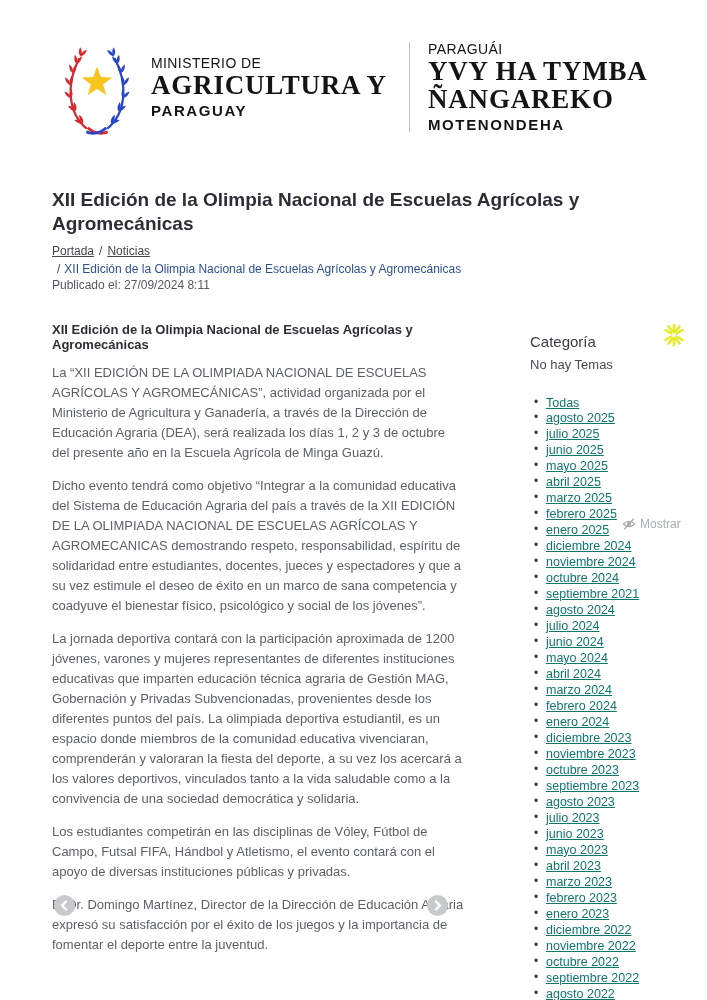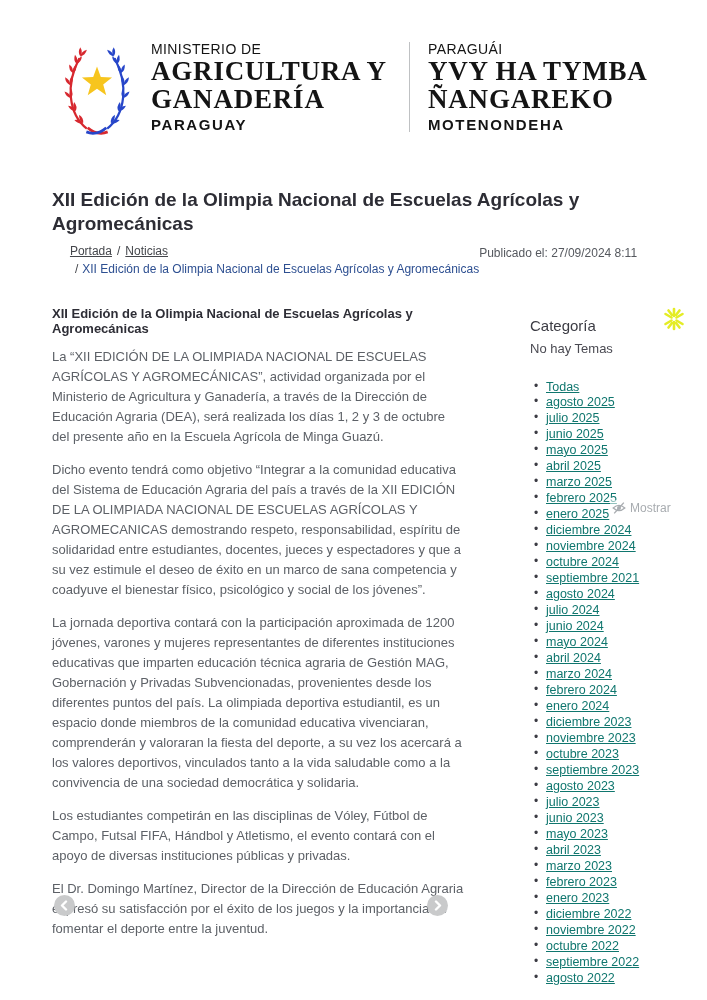--- a/index.html
+++ b/index.html
@@ -12,21 +12,21 @@
   .logo-box { width:84px; height:102px; flex:0 0 auto; }
   .brand-left { margin-left:12px; width:240px; }
   .brand-sm { font-size:14px; font-weight:normal; color:#141414; letter-spacing:.4px; }
   .brand-serif { font-family:"Liberation Serif", serif; font-weight:bold; font-size:27px; line-height:1.04; color:#141414; letter-spacing:.8px; }
   .brand-xs { font-size:15px; font-weight:bold; color:#141414; letter-spacing:1.6px; margin-top:3px; }
   .brand-divider { width:1px; height:90px; background:#bfc1c3; margin:0 18px; }
   .brand-right { width:250px; }
 
   
   .page-title { margin:50px 52px 0; font-size:19px; font-weight:bold; color:#2d2d35; line-height:1.25; max-width:600px; }
-  .meta-row { display:flex; justify-content:center; align-items:flex-start; margin:8px 52px 0; }
+  .meta-row { display:flex; justify-content:space-between; align-items:flex-start; margin:8px 52px 0;flex-direction:column; }
   .breadcrumb { font-size:12px; color:#44464b; }
   .breadcrumb a { color:#44464b; text-decoration:underline; }
   .bc-sep { margin:0 5px; color:#44464b; }
   .bc-current { color:#2d4f91; margin-top:4px; padding-left:5px; max-width:440px; }
   .bc-current .bc-sep { color:#44464b; margin:0 4px 0 0; }
   .published { font-size:12px; color:#55585e; white-space:nowrap; margin-top:2px; }
 
   
   .content { display:grid; grid-template-columns:413px 177px; column-gap:65px; margin:30px 0 0 52px; }
 
@@ -36,21 +36,21 @@
   
   aside.sidebar { position:relative; }
   .side-h { font-size:15px; font-weight:400; color:#3c3c44; margin:11px 0 7px; }
   .no-temas { font-size:13px; color:#4a4a52; margin:0 0 24px; }
   .archives { list-style:none; margin:8px 0 0; padding:0 0 0 16px; }
   .archives li { position:relative; margin:0 0 2.4px; line-height:12.6px; }
   .archives li::before { content:"•"; position:absolute; left:-12px; top:0; color:#3b3b43; font-size:12px; }
   .arch-link { font-size:12.5px; color:#0f766e; text-decoration:underline; }
 
   .access-btn { position:absolute; top:0; left:132px; width:24px; height:26px; background:none; border:none; padding:0; cursor:pointer; }
-  .mostrar { position:absolute; top:194px; left:80px; display:flex; align-items:center; gap:4px; font-size:12px; color:#a8acb0; background:rgba(255,255,255,.55); padding:1px 2px; cursor:pointer; border:none; }
+  .mostrar { position:absolute; top:194px; left:90px; display:flex; align-items:center; gap:4px; font-size:12px; color:#a8acb0; background:rgba(255,255,255,.55); padding:1px 2px; cursor:pointer; border:none; }
 
   
   .carousel-btn { position:absolute; width:21px; height:21px; border-radius:50%; background:#c9cacb; border:none; display:flex; align-items:center; justify-content:center; padding:0; cursor:pointer; }
   .carousel-prev { left:54px; top:895px; }
   .carousel-next { left:427px; top:895px; }
 </style>
 </head>
 <body>
 
 <div class="page">
@@ -100,21 +100,20 @@
           <use href="#leaf" transform="translate(63,22) rotate(-90)"></use>
         </g>
 
         <path fill="#f7c51e" d="M45,33 L49.1,44.3 L61.2,44.7 L51.7,52.2 L55,63.8 L45,57 L35,63.8 L38.3,52.2 L28.8,44.7 L40.9,44.3 Z"></path>
       </svg>
     </div>
 
     <div class="brand-left">
       <div class="brand-sm">MINISTERIO DE</div>
       <div class="brand-serif">AGRICULTURA Y</div>
-      <div class="brand-serif">GANADERÍA</div>
       <div class="brand-xs">PARAGUAY</div>
     </div>
 
     <div class="brand-divider"></div>
 
     <div class="brand-right">
       <div class="brand-sm">PARAGUÁI</div>
       <div class="brand-serif">YVY HA TYMBA</div>
       <div class="brand-serif">ÑANGAREKO</div>
       <div class="brand-xs">MOTENONDEHA</div>

